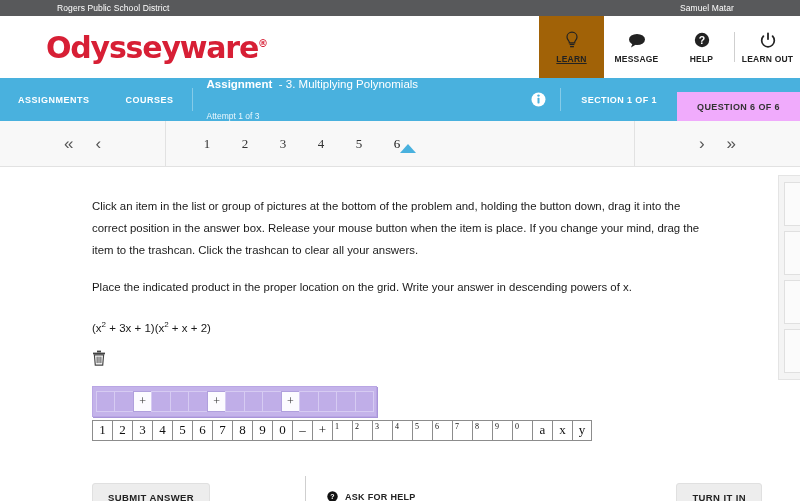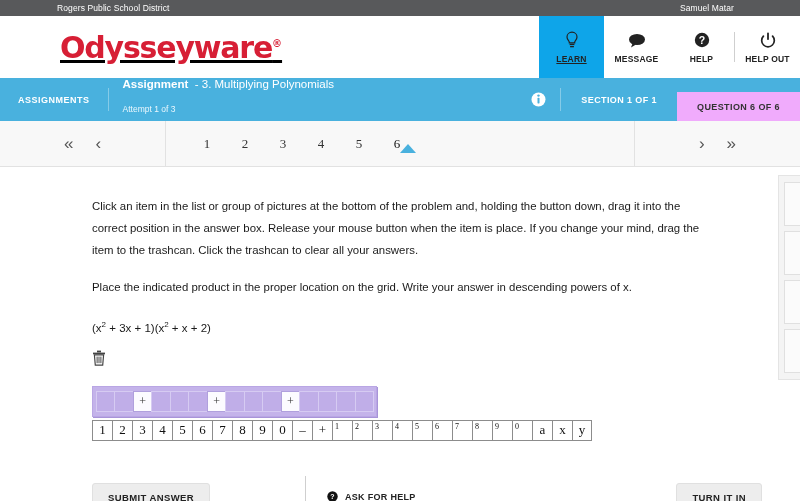--- a/index.html
+++ b/index.html
@@ -28,22 +28,21 @@
     height: 62px;
     background: #ffffff;
     display: flex;
     align-items: stretch;
     position: relative;
   }
   .logo-wrap {
     flex: 1;
     display: flex;
     align-items: center;
-    padding-left: 60px;
-    text-decoration: underline;
+    padding-left: 46px;
   }
   .logo {
     color: #d71f35;
     font-size: 30px;
     font-weight: bold;
     letter-spacing: -1.2px;
     font-family: "DejaVu Sans", sans-serif;
   }
   .logo .reg { font-size: 10px; vertical-align: super; letter-spacing: 0; }
 
@@ -51,21 +50,21 @@
   .hdr-btn {
     width: 65px;
     display: flex;
     flex-direction: column;
     align-items: center;
     justify-content: center;
     gap: 4px;
     color: #222;
     cursor: pointer;
   }
-  .hdr-btn.active { background: #0ea5e9; text-decoration: underline; }
+  .hdr-btn.active { background: #a16207; text-decoration: underline; }
   .hdr-btn .glyph { height: 20px; display: flex; align-items: center; }
   .hdr-btn .lbl {
     font-size: 8.5px;
     font-weight: bold;
     letter-spacing: .2px;
   }
   .hdr-sep {
     width: 1px; background: #cfcfcf;
     margin: 16px 0;
   }
@@ -80,21 +79,21 @@
   }
   .assign-nav .nav-link {
     display: flex; align-items: center;
     padding: 0 18px;
     font-size: 9px; font-weight: bold;
     letter-spacing: .5px;
     cursor: pointer;
   }
   .assign-nav .vdiv { width: 1px; background: #85cbe8; margin: 10px 0; }
   .assign-title {
-    display: flex; flex-direction: column; justify-content: flex-start;
+    display: flex; flex-direction: column; justify-content: space-between;
     padding: 0 14px;
     flex: 1;
   }
   .assign-title .t1 { font-size: 11.5px; }
   .assign-title .t1 b { font-weight: bold; }
   .assign-title .t2 { font-size: 8.5px; margin-top: 14px; color: #eaf7fd; }
   .info-dot {
     display: flex; align-items: center; padding: 0 14px;
   }
   .nav-tab {
@@ -323,28 +322,31 @@
 
     <div class="hdr-sep"></div>
 
     <div class="hdr-btn">
       <span class="glyph">
         <svg width="16" height="17" viewBox="0 0 16 17">
             <path d="M3.4 4.2A6.3 6.3 0 1 0 12.6 4.2" fill="none" stroke="#222" stroke-width="1.7" stroke-linecap="round"></path>
             <rect x="7.1" y="0.6" width="1.8" height="7.4" rx="0.8" fill="#222"></rect>
           </svg>
       </span>
-      <span class="lbl">HELP OUT</span>
+      <span class="lbl">LEARN OUT</span>
     </div>
   </div>
 </div>
 
 <div class="assign-nav">
   <div class="nav-link">
     <span>ASSIGNMENTS</span>
+  </div>
+  <div class="nav-link">
+    <span>COURSES</span>
   </div>
 
   <div class="vdiv"></div>
 
   <div class="assign-title">
     <div class="t1">
       <b>Assignment</b>
       &nbsp;<span>- 3. Multiplying Polynomials</span>
     </div>
     <div class="t2">Attempt 1 of 3</div>

